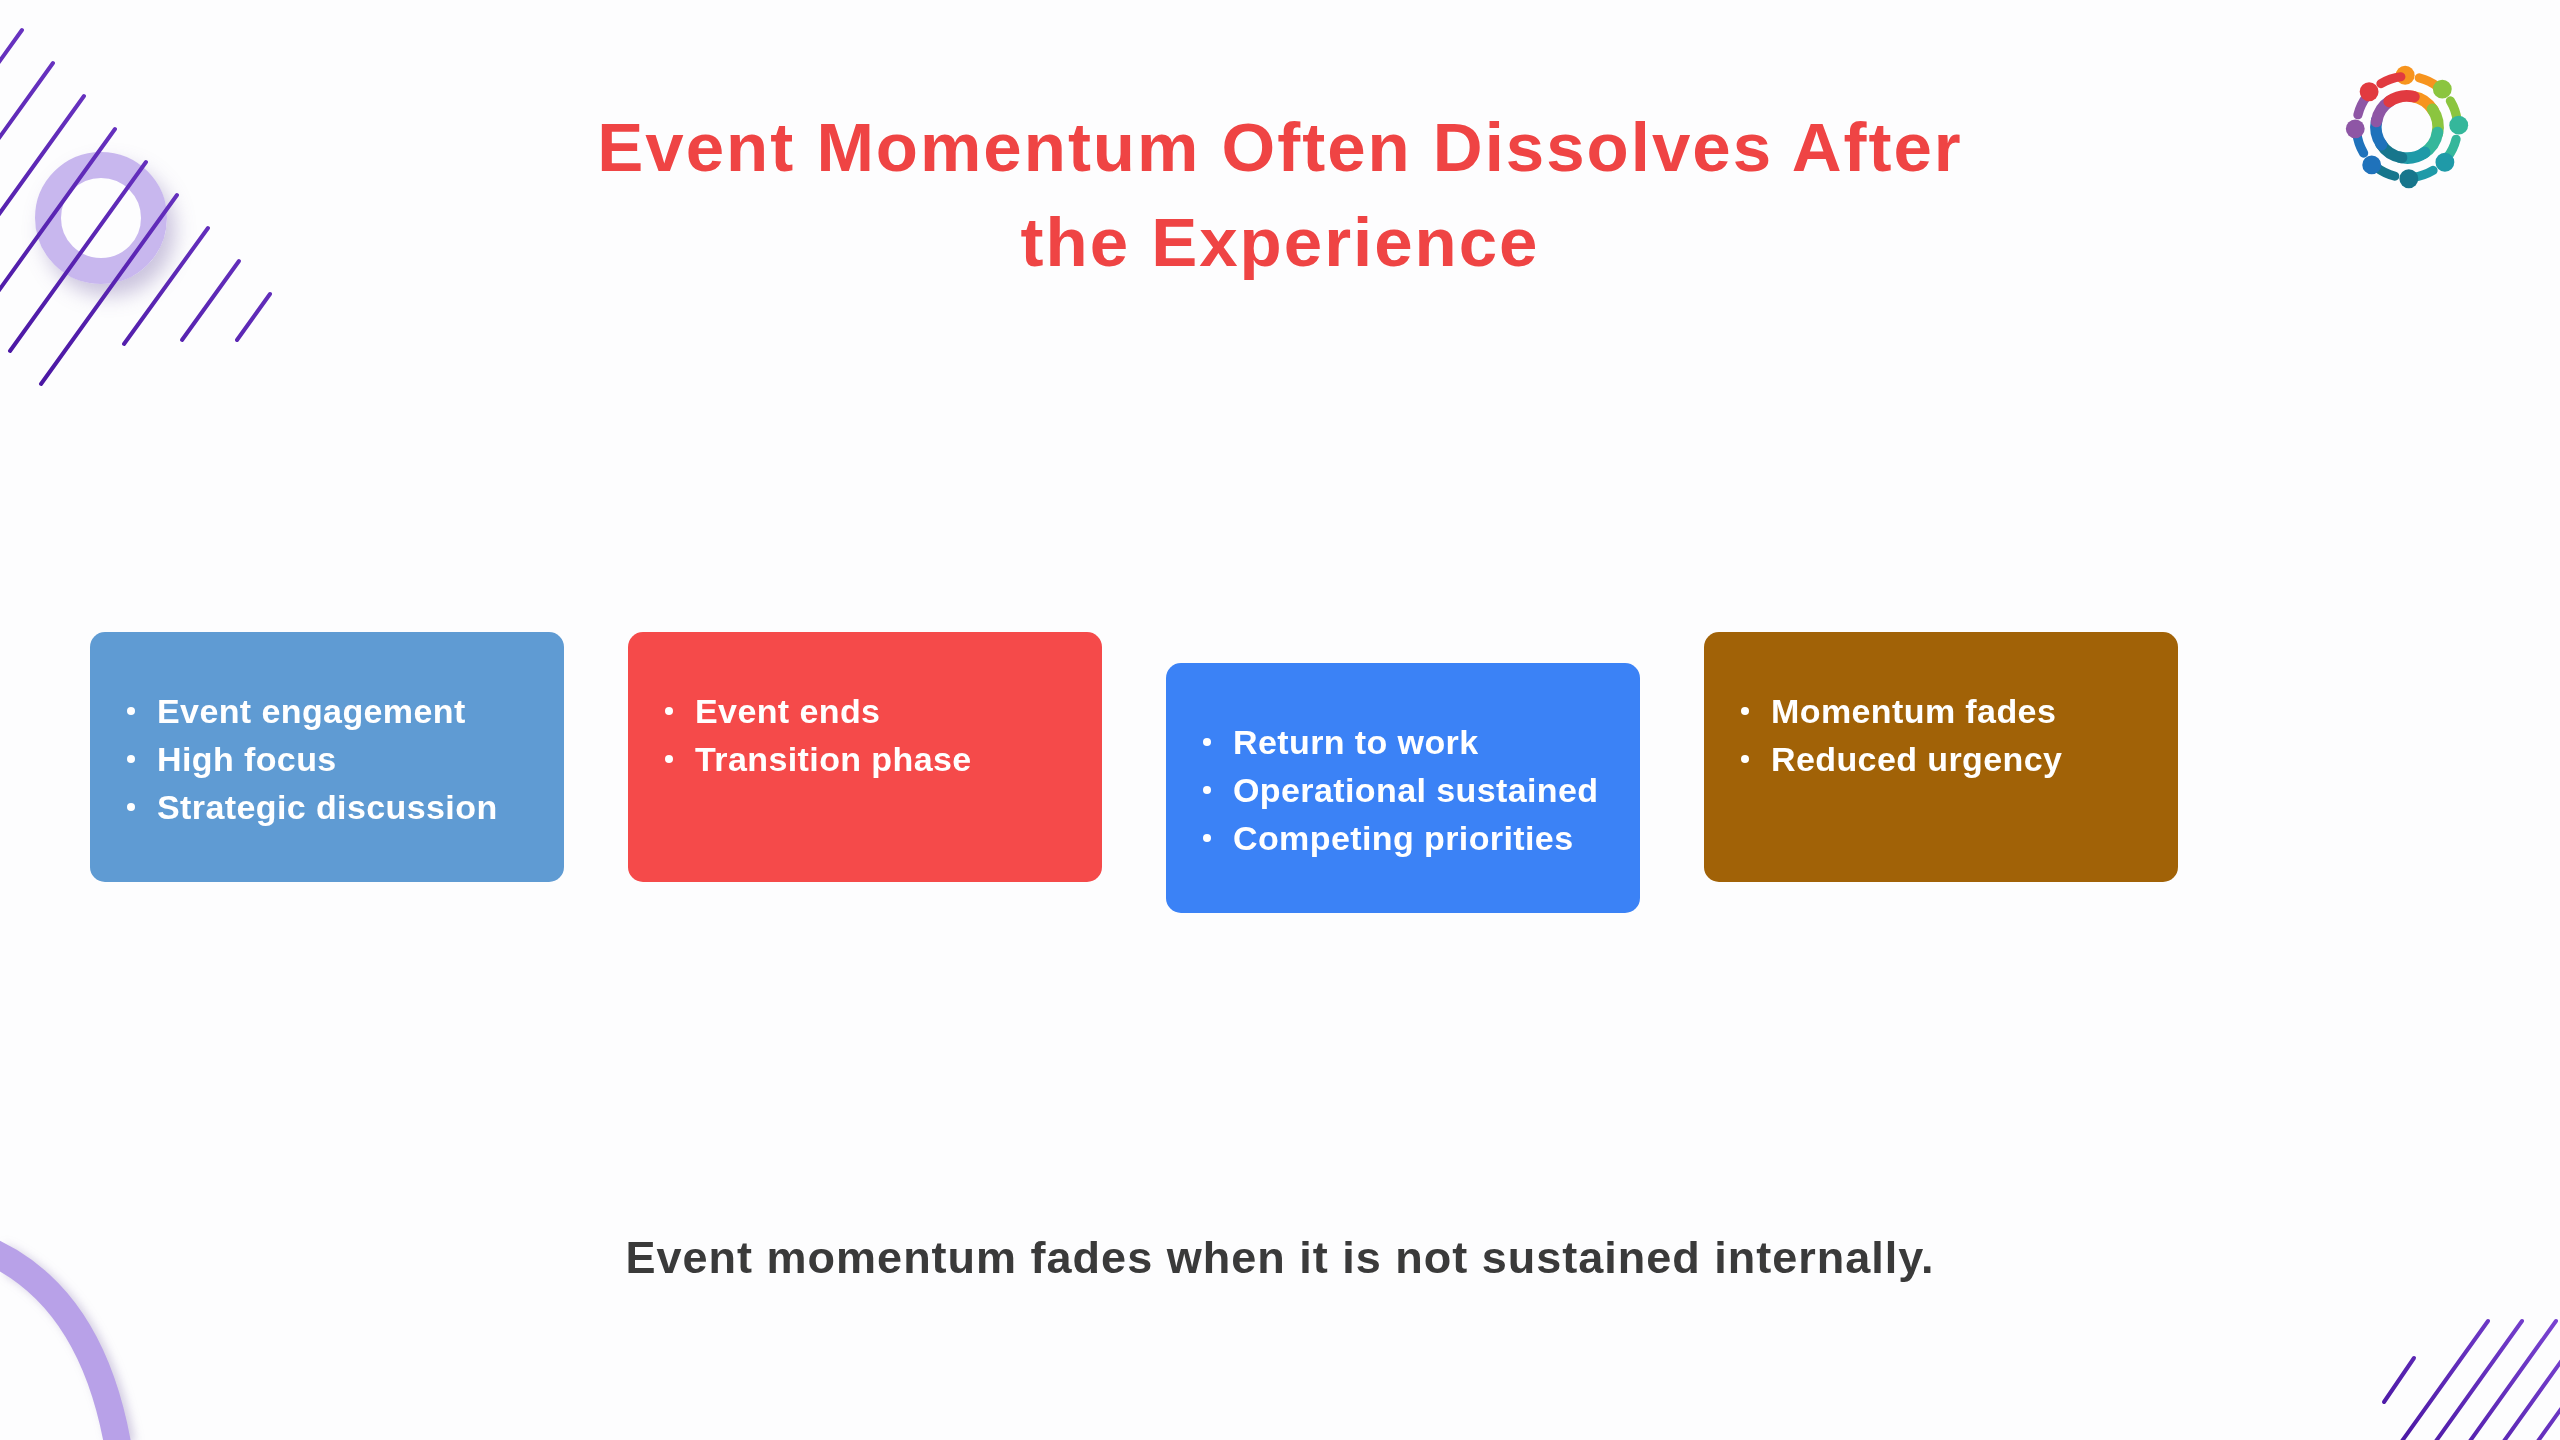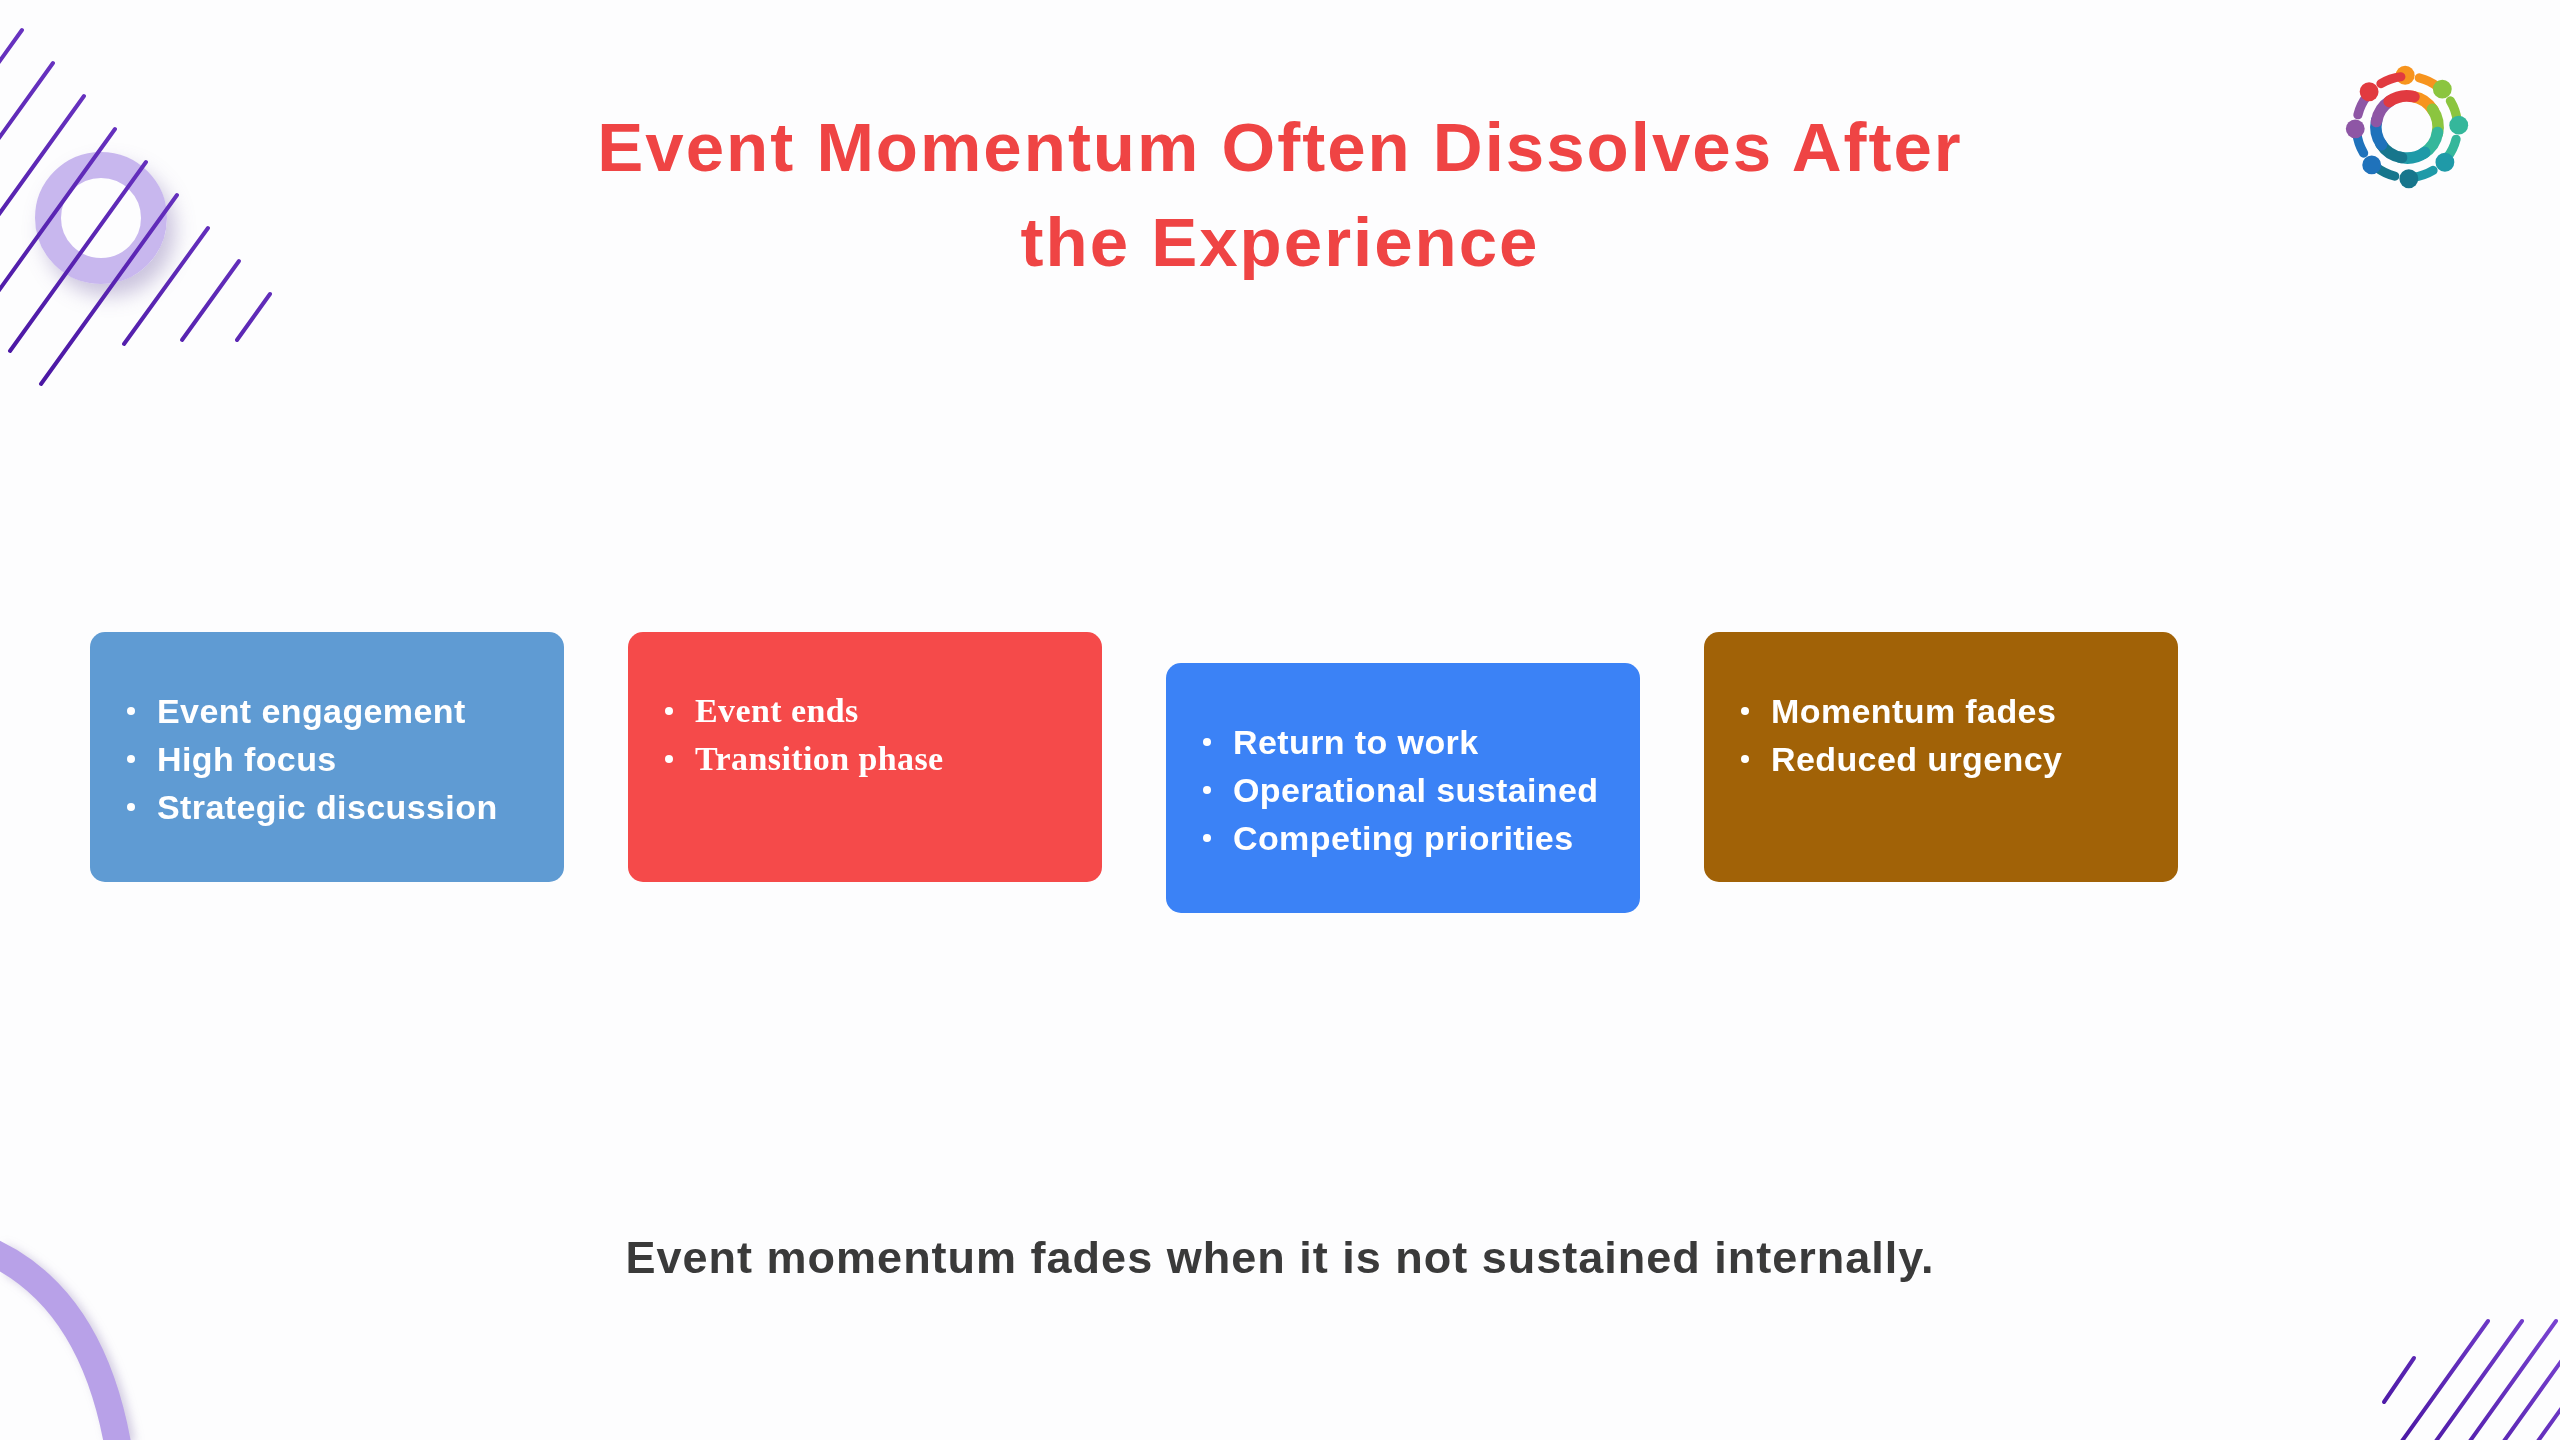--- a/index.html
+++ b/index.html
@@ -137,21 +137,21 @@
 <div class="boxes">
 
   <div class="box" style="background-color: rgb(95, 155, 211);">
     <ul>
       <li>Event engagement</li>
       <li>High focus</li>
       <li>Strategic discussion</li>
     </ul>
   </div>
 
-  <div class="box" style="background-color: rgb(245, 74, 74); font-family: Liberation Serif, serif;">
+  <div class="box" style="background-color: rgb(245, 74, 74);">
     <ul>
       <li>Event ends</li>
       <li>Transition phase</li>
     </ul>
   </div>
 
   <div class="box" style="background-color: #3b82f6; margin-top: 31px;">
     <ul>
       <li>Return to work</li>
       <li>Operational sustained</li>

